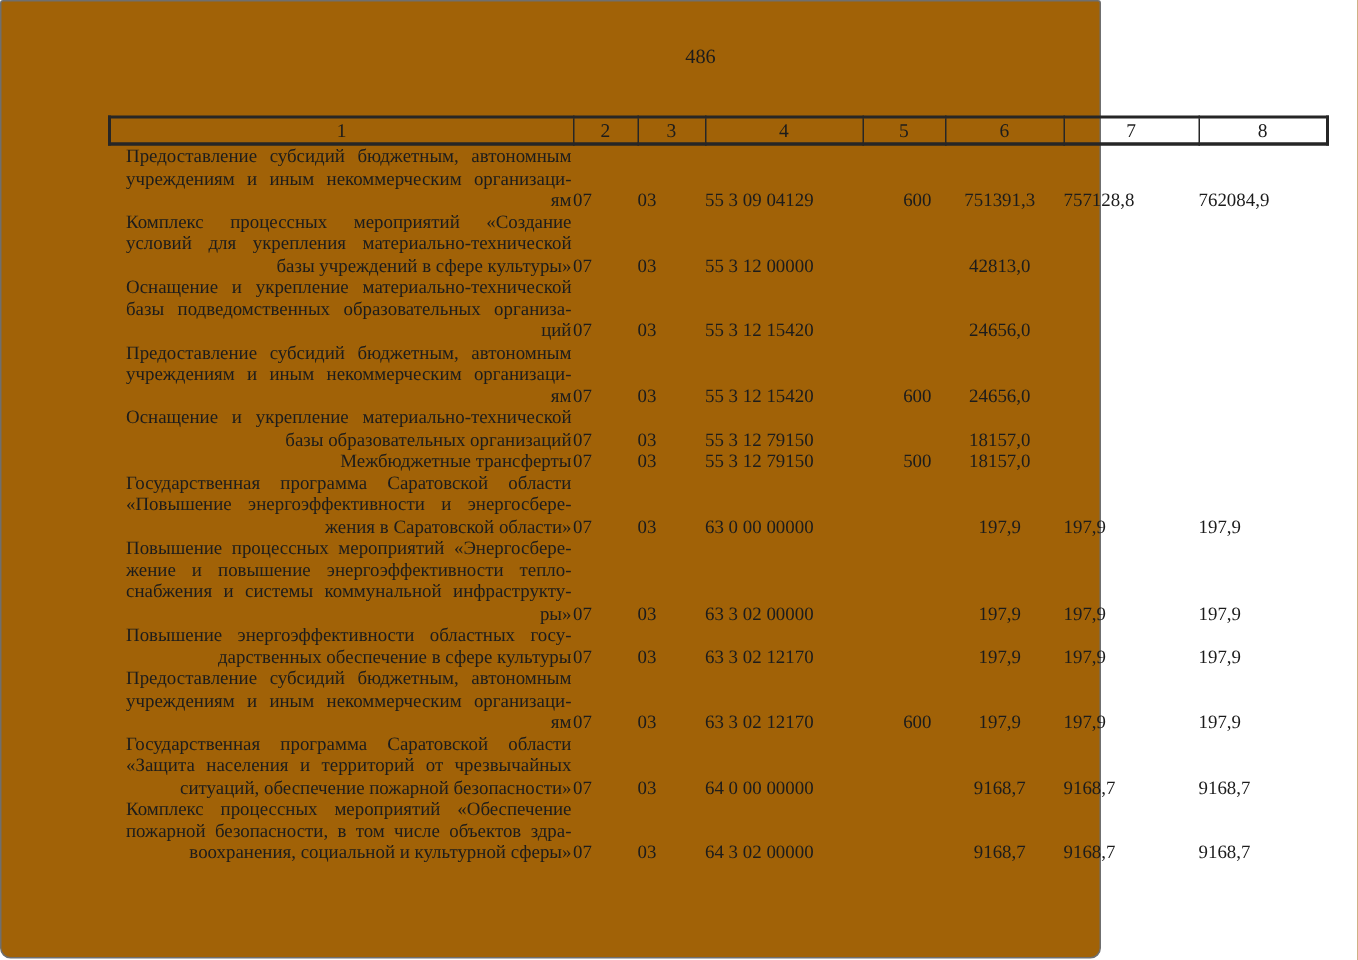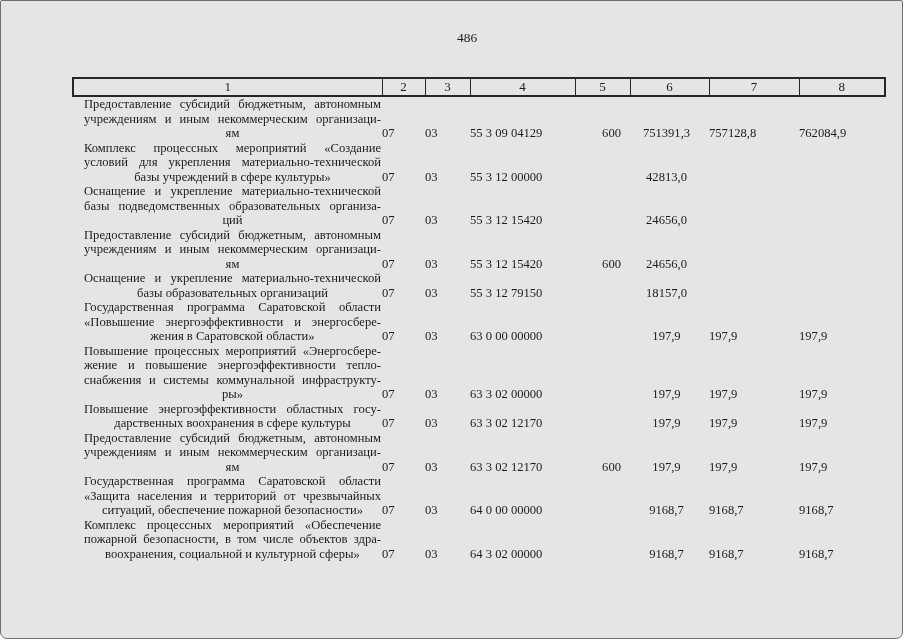--- a/index.html
+++ b/index.html
@@ -4,23 +4,23 @@
 <style>
   html, body { margin: 0; padding: 0; }
   body {
     width: 905px; height: 640px;
     background: #ffffff;
     font-family: "Liberation Serif", serif;
     overflow: hidden;
   }
   .page {
     position: relative;
-    width: 903px; height: 639px;
+    width: 734px; height: 639px;
     box-sizing: border-box;
-    background: #e5e5e5;
+    background: #a16207;
     border: 1px solid #6f6f6f;
     border-radius: 2px 2px 7px 7px;
   }
   .page-number {
     position: absolute;
     top: 29px; left: 61px; width: 810px;
     text-align: center;
     font-size: 13.5px;
     color: #1c1c1c;
   }
@@ -42,21 +42,21 @@
     padding: 0;
     text-align: center;
   }
   tbody td {
     vertical-align: bottom;
     padding: 0;
     font-size: 12.6px;
     line-height: 14.5px;
   }
   td.c1 { padding: 0 1px 0 11px; }
-  .dline { text-align: center; }
+  .dline { text-align: right; }
   .dline.just { text-align: justify; text-align-last: justify; }
   td.c2, td.c3, td.c4 { text-align: left; }
   td.c5 { text-align: right; padding-right: 9px; }
   td.c6 { text-align: center; padding-right: 6px; }
   td.c7 { padding-right: 7px; }
   td.c8 { text-align: left; padding-right: 6px; }
 </style>
 </head>
 <body>
 
@@ -154,20 +154,32 @@
           </td>
     <td class="c2">07</td>
     <td class="c3">03</td>
     <td class="c4">55 3 12 79150</td>
     <td class="c5"></td>
     <td class="c6">18157,0</td>
     <td class="c7"></td>
     <td class="c8"></td>
   </tr>
 
+  <tr>
+    <td class="c1">
+            <div class="dline">Межбюджетные трансферты</div>
+          </td>
+    <td class="c2">07</td>
+    <td class="c3">03</td>
+    <td class="c4">55 3 12 79150</td>
+    <td class="c5">500</td>
+    <td class="c6">18157,0</td>
+    <td class="c7"></td>
+    <td class="c8"></td>
+  </tr>
 
   <tr>
     <td class="c1">
             <div class="dline just">Государственная программа Саратовской области</div>
             <div class="dline just">«Повышение энергоэффективности и энергосбере-</div>
             <div class="dline">жения в Саратовской области»</div>
           </td>
     <td class="c2">07</td>
     <td class="c3">03</td>
     <td class="c4">63 0 00 00000</td>
@@ -189,21 +201,21 @@
     <td class="c4">63 3 02 00000</td>
     <td class="c5"></td>
     <td class="c6">197,9</td>
     <td class="c7">197,9</td>
     <td class="c8">197,9</td>
   </tr>
 
   <tr>
     <td class="c1">
             <div class="dline just">Повышение энергоэффективности областных госу-</div>
-            <div class="dline">дарственных воохранения в сфере культуры</div>
+            <div class="dline">дарственных обеспечение в сфере культуры</div>
           </td>
     <td class="c2">07</td>
     <td class="c3">03</td>
     <td class="c4">63 3 02 12170</td>
     <td class="c5"></td>
     <td class="c6">197,9</td>
     <td class="c7">197,9</td>
     <td class="c8">197,9</td>
   </tr>
 

